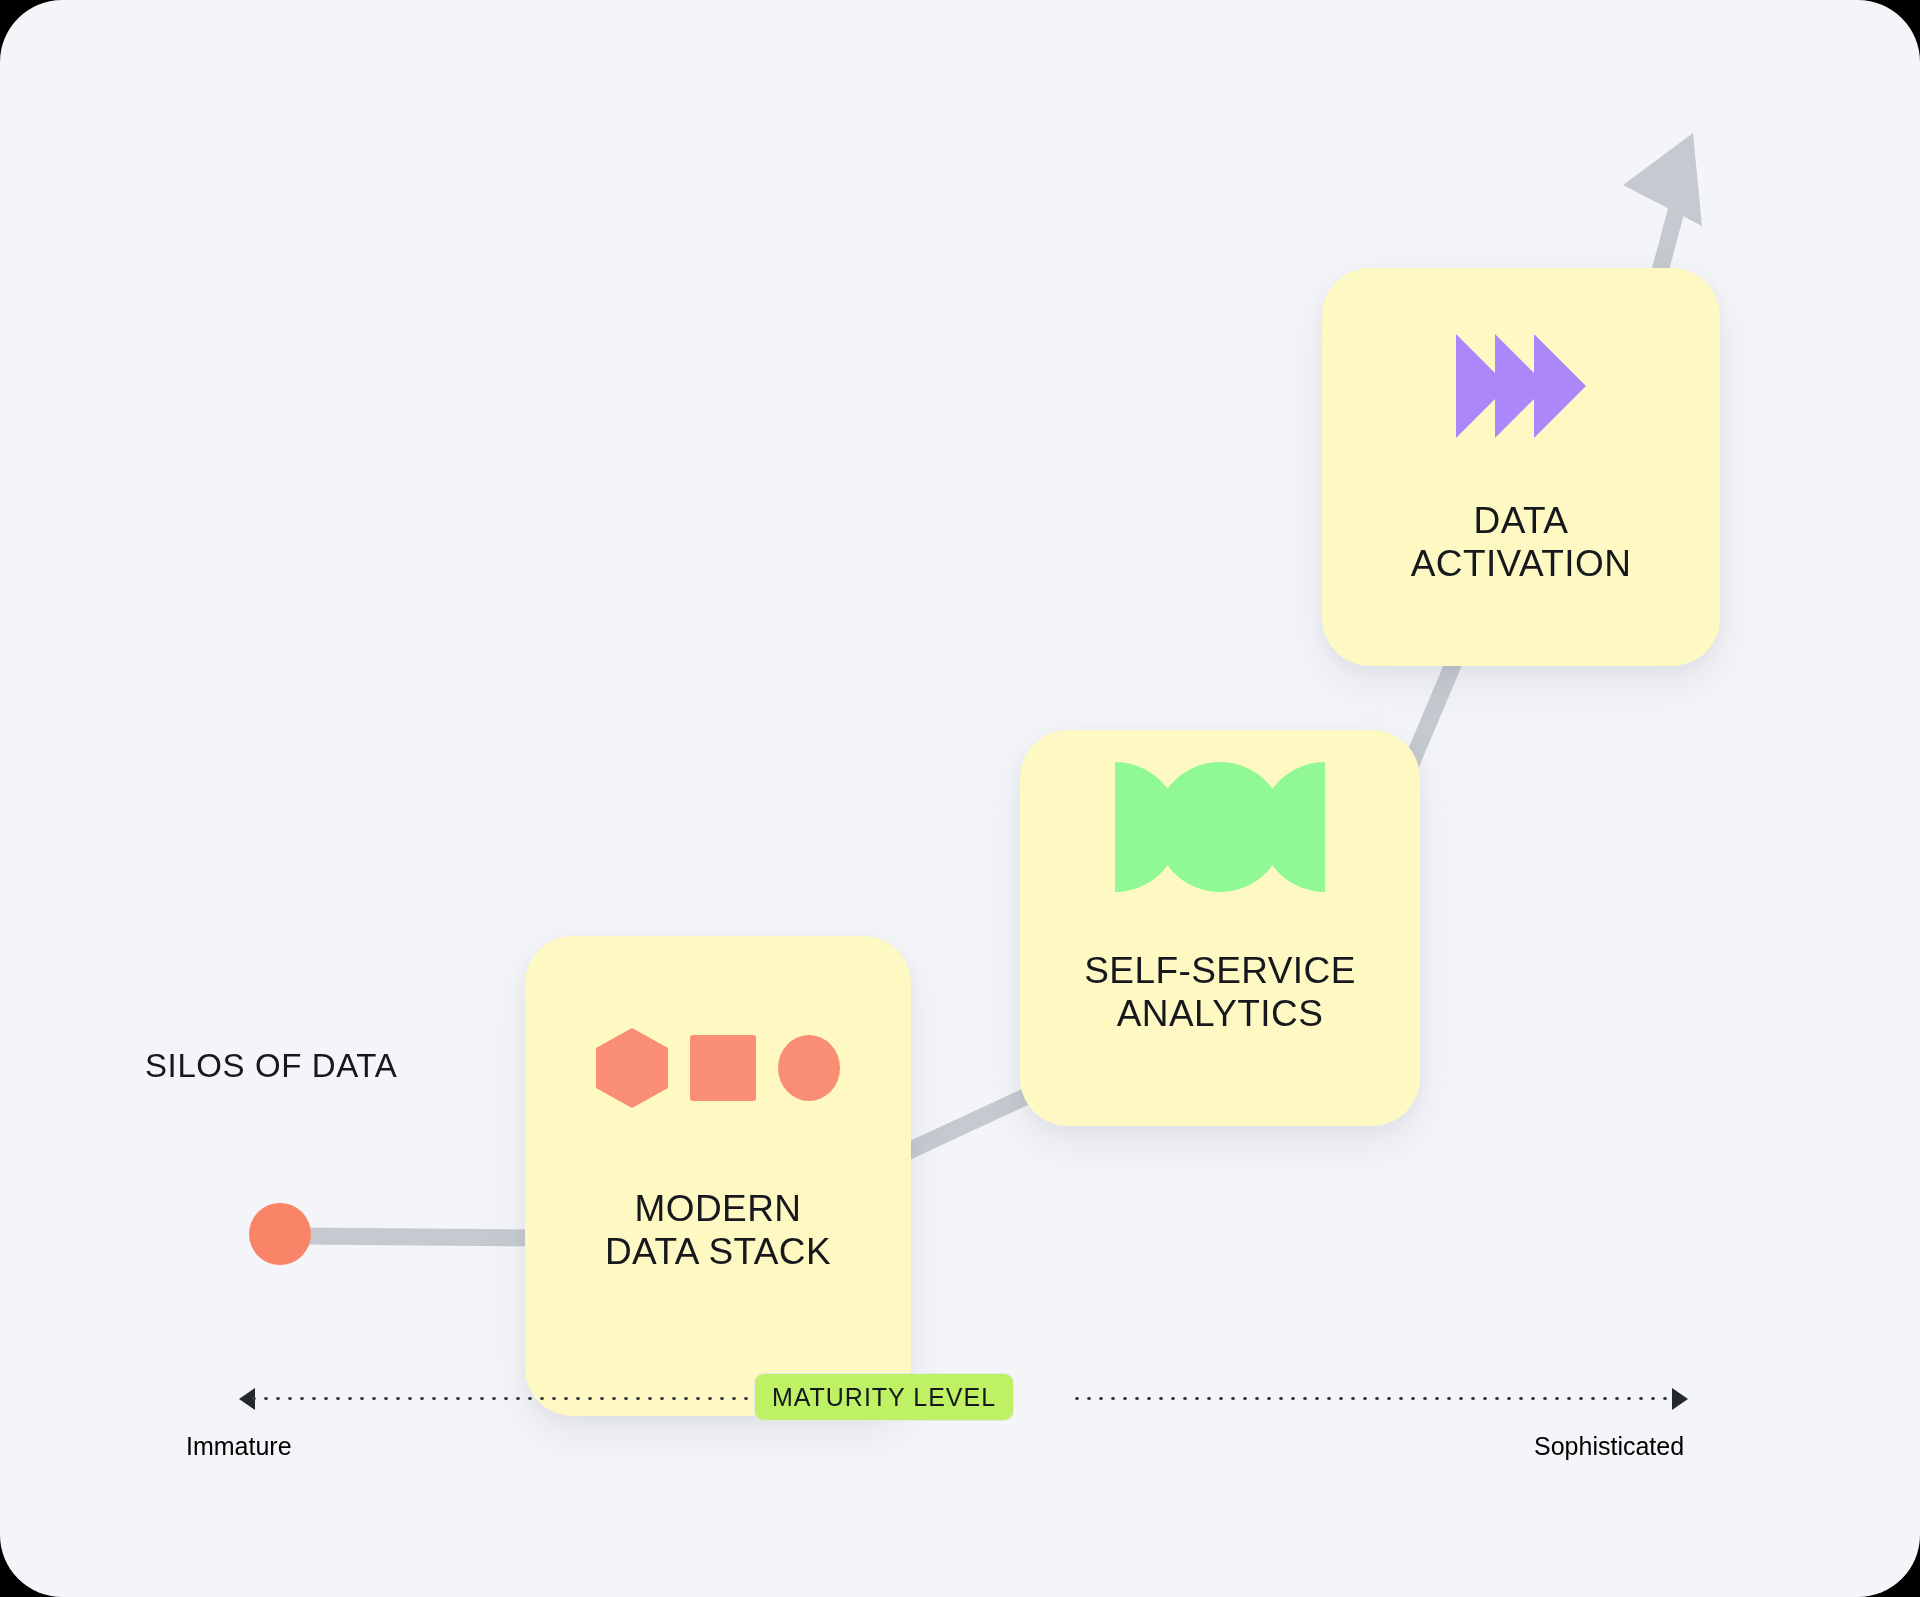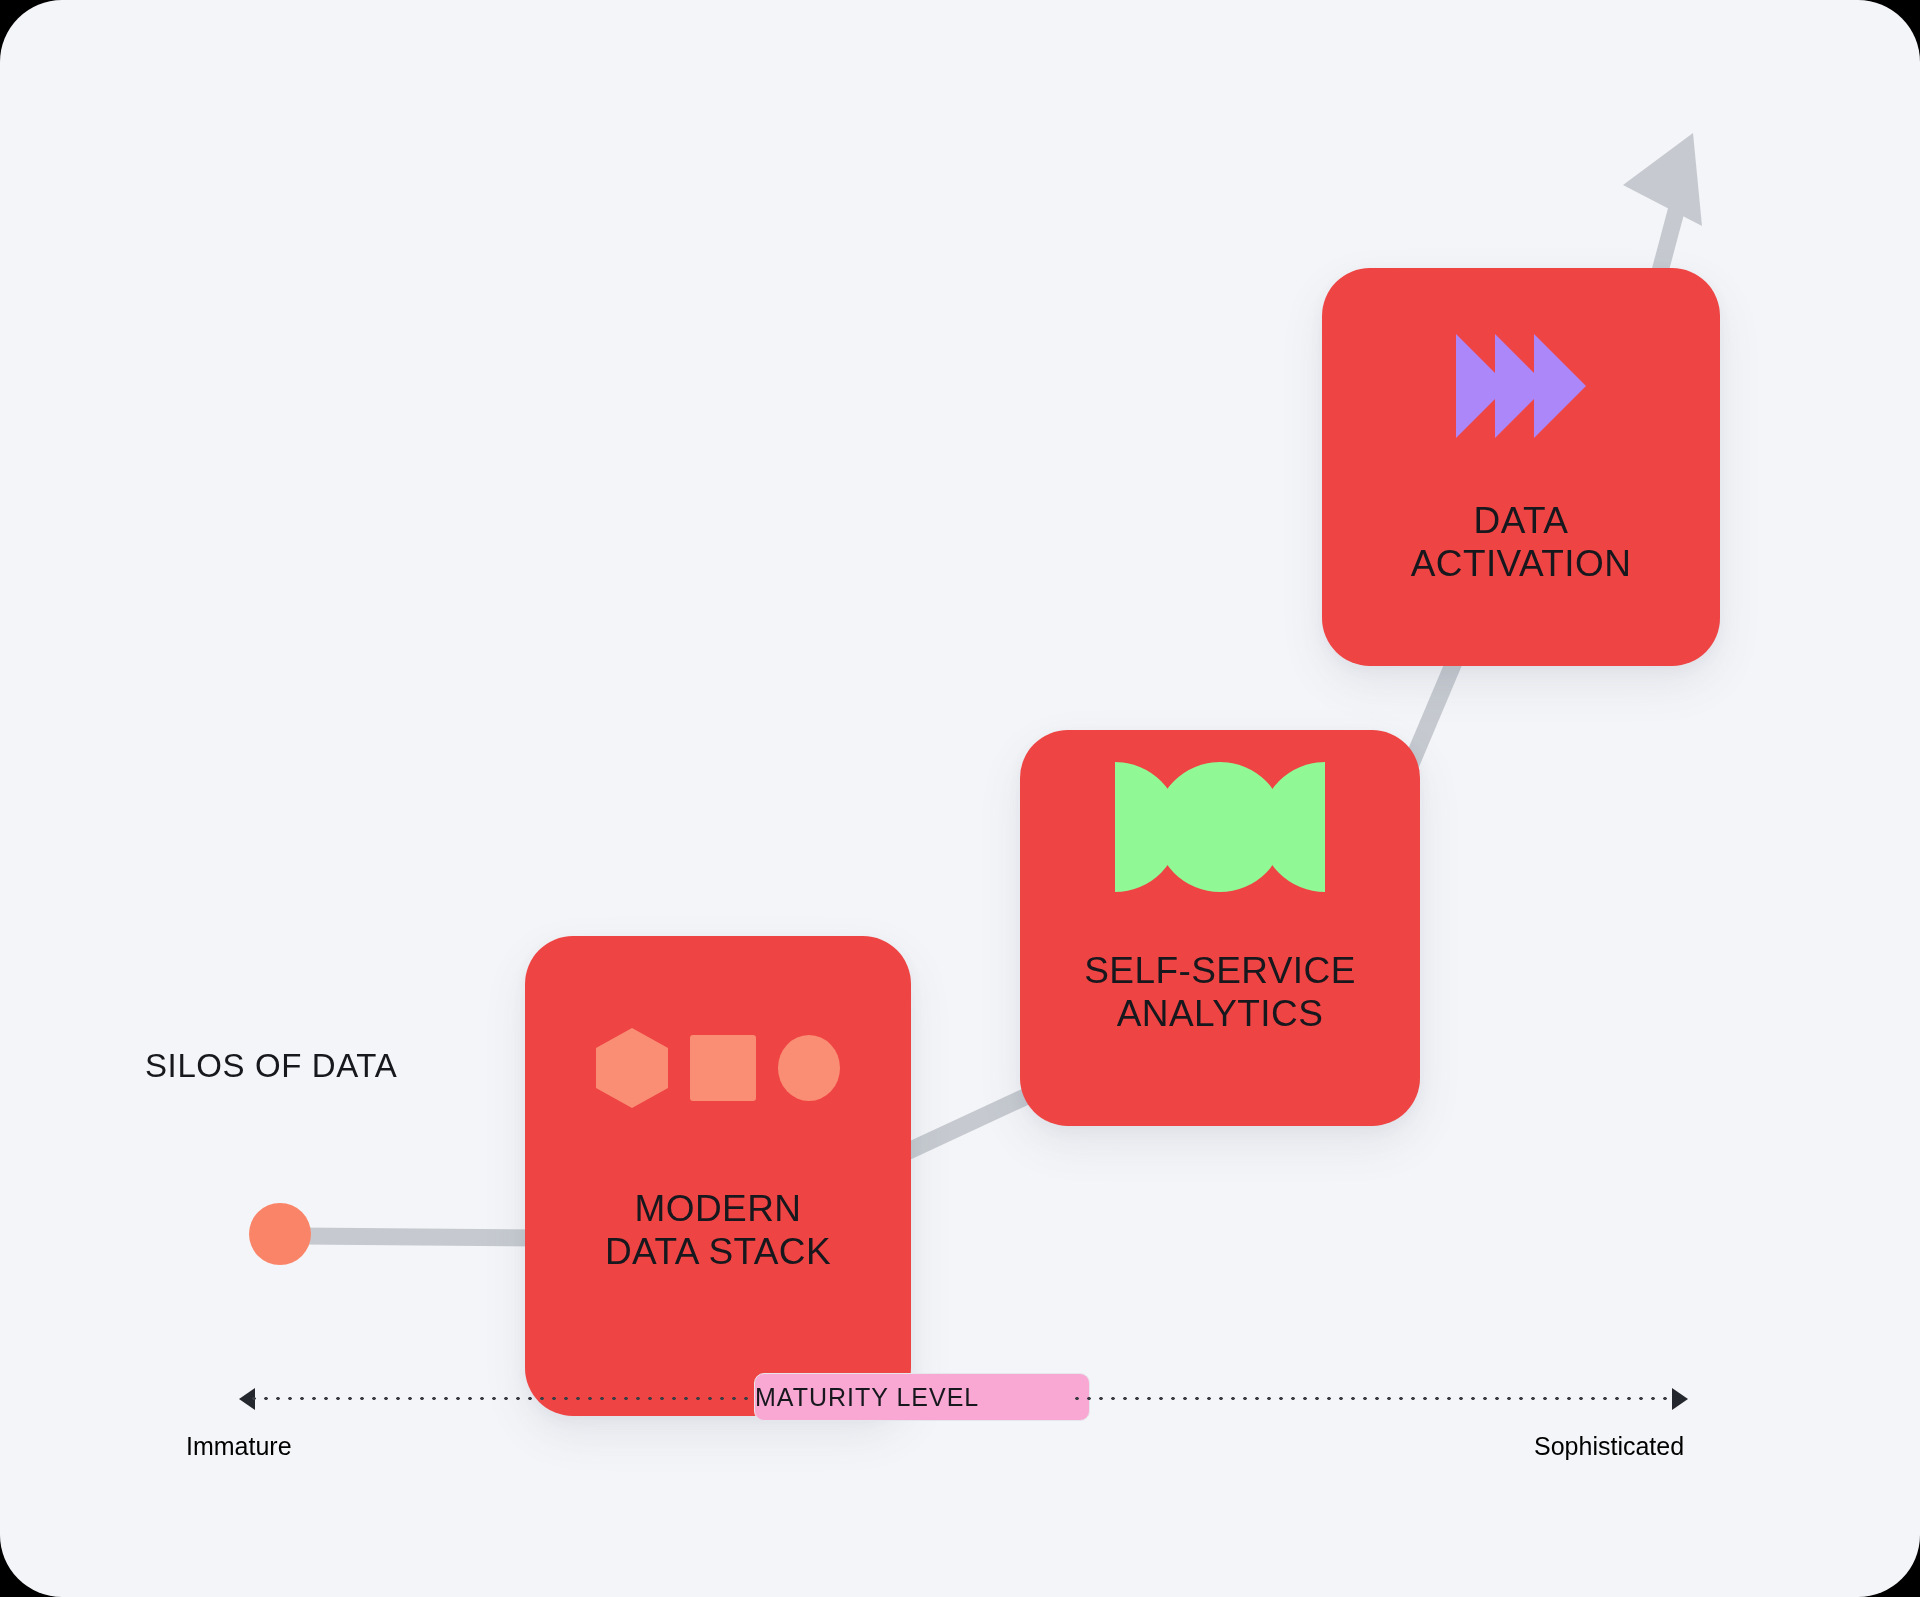--- a/index.html
+++ b/index.html
@@ -35,21 +35,21 @@
     position: absolute;
     left: 0; top: 0;
     width: 1920px;
     height: 1597px;
     pointer-events: none;
   }
 
   
   .card {
     position: absolute;
-    background: #ef4444;
+    background: #fef9c3;
     border-radius: 48px;
     box-shadow: 0 18px 44px rgba(80, 90, 120, 0.10),
                 0 4px 14px rgba(80, 90, 120, 0.055);
     display: flex;
     flex-direction: column;
     align-items: center;
     justify-content: flex-start;
     box-sizing: border-box;
   }
 
@@ -168,27 +168,27 @@
   #axis-arrow-right {
     left: 1672px;
     border-top: 11px solid transparent;
     border-bottom: 11px solid transparent;
     border-left: 16px solid #24272D;
   }
 
   #maturity-pill {
     position: absolute;
     left: 754px; top: 1373px;
-    width: 336px; height: 48px;
-    background: #f9a8d4;
+    width: 260px; height: 48px;
+    background: #bef264;
     border: 1px solid #E6E7EC;
     border-radius: 10px;
     display: flex;
     align-items: center;
-    justify-content: flex-start;
+    justify-content: center;
     box-sizing: border-box;
   }
   #maturity-pill span {
     font-size: 25px;
     letter-spacing: 1.0px;
     color: #16181D;
     white-space: nowrap;
   }
 
   .axis-end-label {

